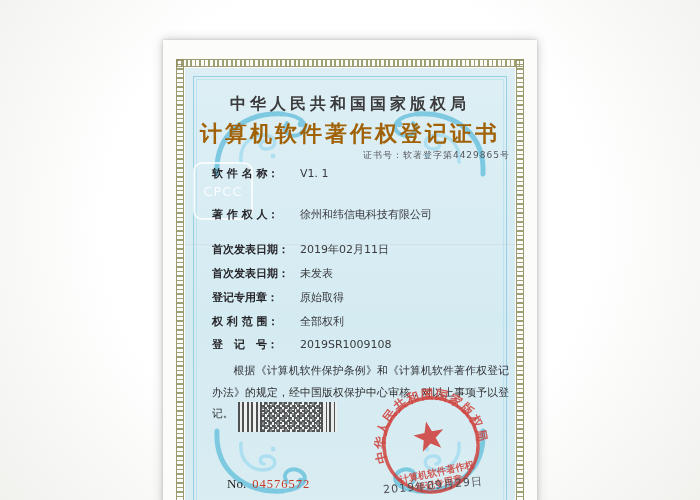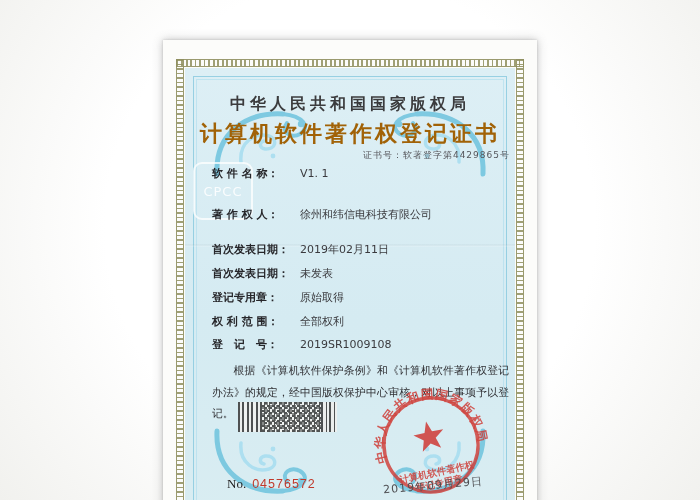--- a/index.html
+++ b/index.html
@@ -47,21 +47,21 @@
   .barcode{position:absolute;left:75px;top:362px;width:99px;height:30px;display:flex;opacity:.88;}
   .b-l{width:24px;background:repeating-linear-gradient(90deg,#3c3c3c 0 2px,#eeeeec 2px 4px,#3c3c3c 4px 6px,#f2f2f0 6px 9px);}
   .b-m{flex:1;background-color:#f3f3f1;
     background-image:repeating-conic-gradient(#3e3e3e 0% 25%, transparent 0% 50%),repeating-conic-gradient(rgba(62,62,62,.65) 0% 25%, transparent 0% 50%);
     background-size:5px 5px, 8px 8px;background-position:0 0, 2px 3px;}
   .b-r{width:16px;background:repeating-linear-gradient(90deg,#3c3c3c 0 2.5px,#efefed 2.5px 5px,#3c3c3c 5px 6px,#f0f0ee 6px 8px);}
   
   .seal{position:absolute;left:203px;top:340px;width:130px;height:130px;transform:rotate(-12deg);opacity:.92;}
   .issue-date{position:absolute;left:198px;top:438px;width:144px;text-align:center;font-size:11px;color:#4e4e52;letter-spacing:1px;transform:rotate(-5deg);}
   .serial{position:absolute;left:64px;top:436px;font-size:13px;color:#222;font-family:"Liberation Serif","DejaVu Serif",serif;}
-  .serial .num{color:#c0392b;font-family:Liberation Sans, sans-serif;letter-spacing:1px;margin-left:6px;font-size:12.5px;}
+  .serial .num{color:#c0392b;font-family:Liberation Serif, serif;letter-spacing:1px;margin-left:6px;font-size:12.5px;}
 </style>
 </head>
 <body>
 
 <div class="paper">
 
   <div class="frame">
     <div class="ks t"></div>
     <div class="ks b"></div>
     <div class="ks l"></div>

